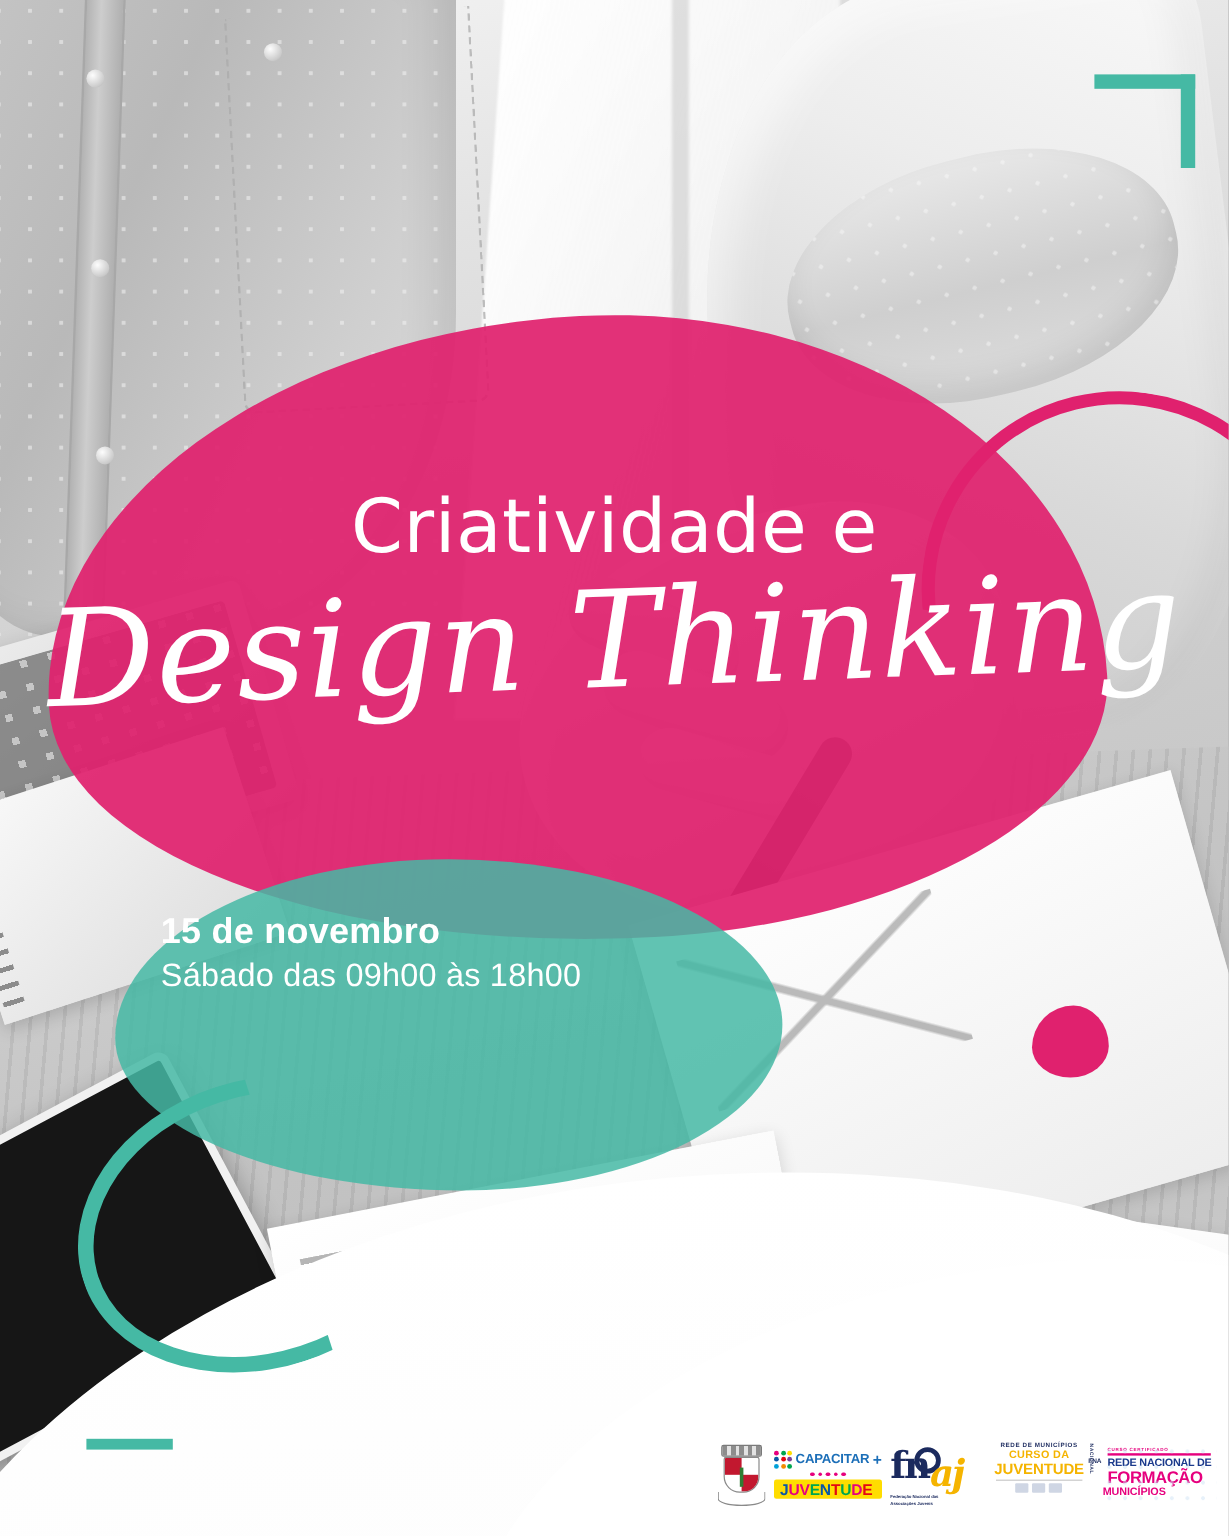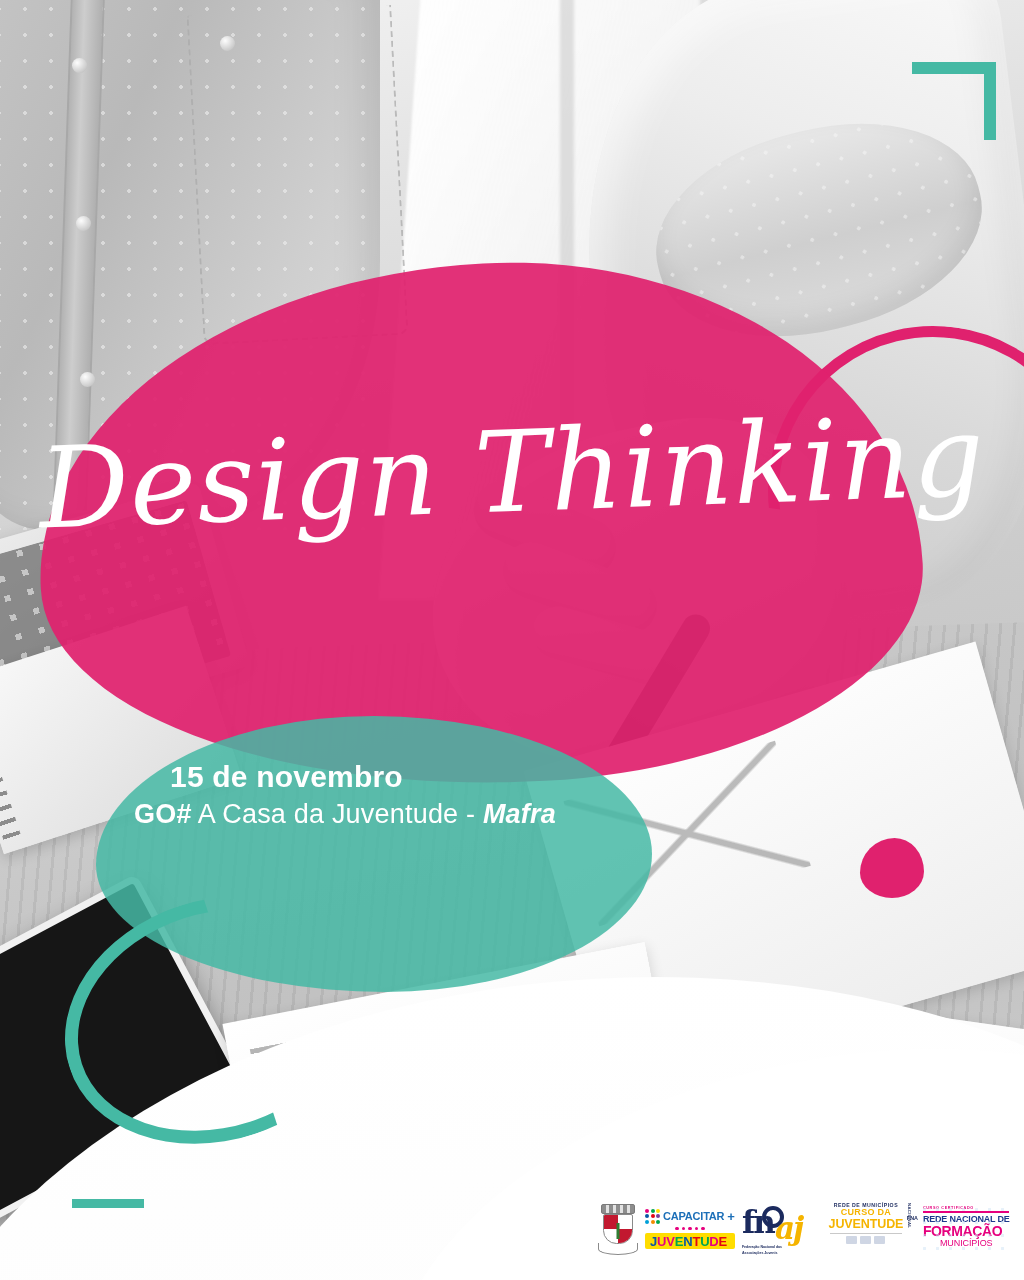--- a/index.html
+++ b/index.html
@@ -202,21 +202,21 @@
     font-family:"DejaVu Sans", sans-serif;
   }
   .head-line2{
     margin-top:6px;font-size:112px;line-height:1.05;font-weight:400;font-style:italic;
     font-family:"DejaVu Serif", serif;letter-spacing:1px;
     transform:rotate(-2deg);
   }
 
   
   .details{position:absolute;left:134px;top:758px;color:#fff;}
-  .det-date{font-size:30px;font-weight:700;line-height:1.26;letter-spacing:.2px;margin-left:36px;}
+  .det-date{font-size:30px;font-weight:700;line-height:1.26;letter-spacing:.2px;}
   .det-time{font-size:27px;font-weight:300;line-height:1.3;letter-spacing:.2px;}
   .det-place{font-size:27px;font-weight:300;line-height:1.3;letter-spacing:.2px;margin-top:1px;}
   .det-place .bold{font-weight:700;}
   .det-place .ital{font-style:italic;font-weight:700;}
 
   
   .logos{
     position:absolute;left:598px;top:1198px;width:410px;height:62px;
     display:flex;align-items:center;justify-content:space-between;gap:7px;
   }
@@ -282,21 +282,21 @@
 
   
   .plano{position:relative;width:96px;height:52px;background:#ffffff;overflow:hidden;}
   .plano .net{position:absolute;inset:0;opacity:.5;
     background-image:radial-gradient(circle,#cfe3f5 1.4px,transparent 1.8px);
     background-size:13px 13px;}
   .plano .c1{font-size:3.8px;font-weight:700;color:#e6007e;letter-spacing:.6px;margin:3px 0 1px 5px;}
   .plano .bar{height:2px;background:#e6007e;width:86px;margin:0 0 1px 5px;}
   .plano .c2{font-size:9px;font-weight:700;color:#1b3a8c;letter-spacing:-.2px;margin-left:5px;}
   .plano .c3{font-size:14px;font-weight:700;color:#e6007e;letter-spacing:-.4px;margin-left:5px;line-height:1;}
-  .plano .c4{font-size:9px;font-weight:400;color:#e6007e;letter-spacing:-.1px;margin-left:22px;}
+  .plano .c4{font-size:9px;font-weight:700;color:#e6007e;letter-spacing:-.1px;margin-left:1px;}
 </style>
 </head>
 <body>
 
 <div class="poster" style="--pink:#E0216E; --teal:#45B9A4;">
 
   <div class="photo">
     <div class="photo-base"></div>
 
     <div class="window"></div>
@@ -351,28 +351,27 @@
     <div class="v"></div>
   </div>
   <div class="shape arc-pink"></div>
   <div class="shape blob-pink"></div>
   <div class="shape blob-teal"></div>
   <div class="shape arc-teal"></div>
   <div class="shape dot-pink"></div>
   <div class="shape dash-teal"></div>
 
   <div class="headline">
+    <div class="head-line1">Criatividade e</div>
     <div class="head-line2">Design Thinking</div>
   </div>
 
   <div class="details">
     <div class="det-date">15 de novembro</div>
-    <div class="det-place">
-      <span class="bold">GO#</span><span> A Casa da Juventude - </span><span class="ital">Mafra</span>
-    </div>
+    <div class="det-time">Sábado das 09h00 às 18h00</div>
   </div>
 
   <div class="logos">
 
     <div class="logo">
       <div class="coa">
         <div class="crown"></div>
         <div class="shield">
           <div class="q q1"></div>
           <div class="q q4"></div>

